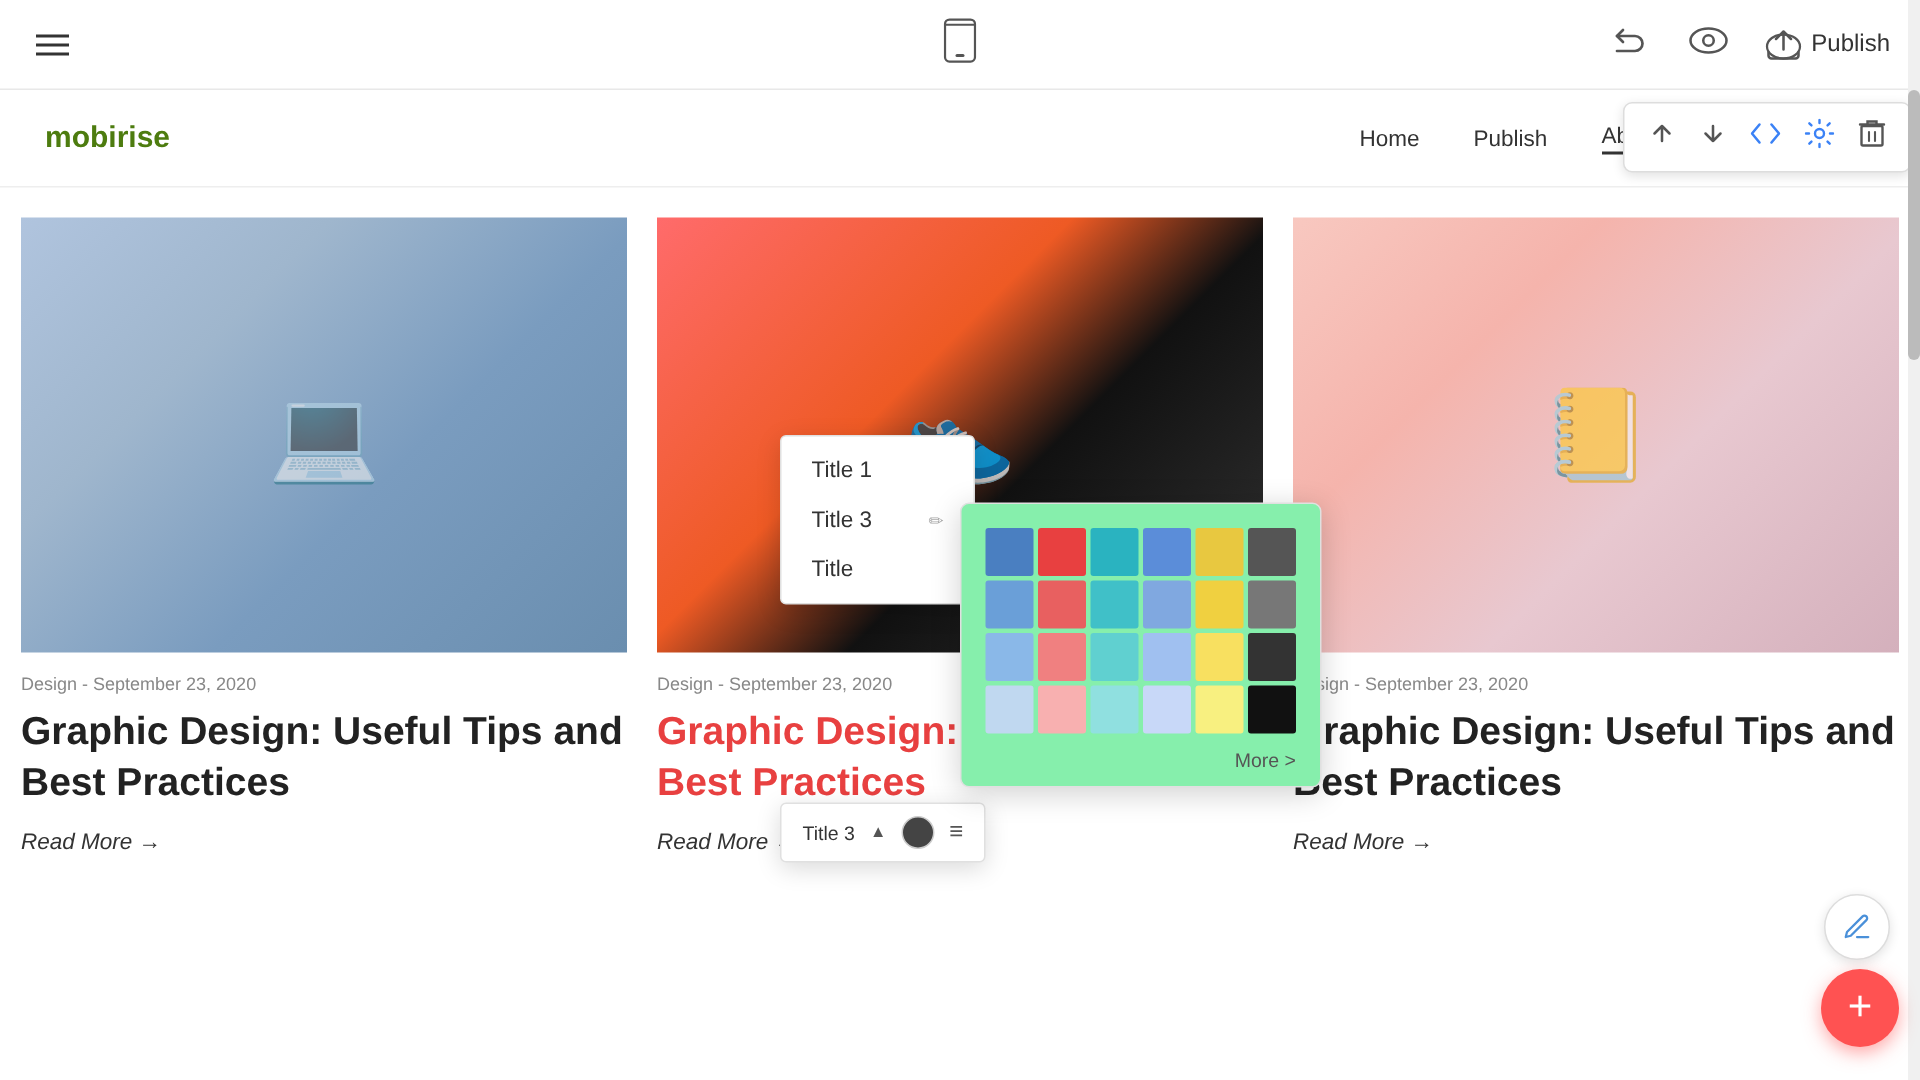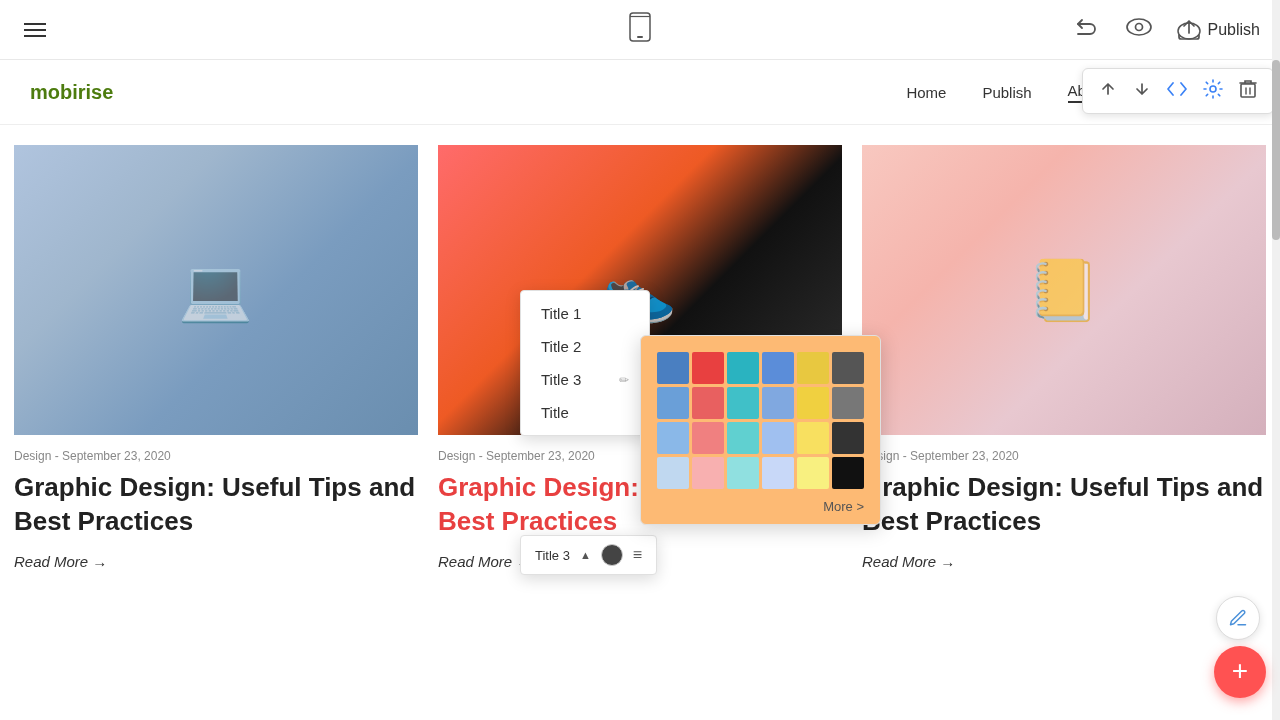--- a/index.html
+++ b/index.html
@@ -99,21 +99,21 @@
     .chevron-up { font-size: 11px; color: #555; }
     .color-circle {
       width: 22px; height: 22px; border-radius: 50%;
       background: #444; border: 1px solid #ccc;
     }
     .align-icon { font-size: 16px; color: #555; cursor: pointer; }
 
     
     .color-palette {
       position: absolute; top: 335px; left: 640px; z-index: 600;
-      background: #fdba74; border: 1px solid #e0e0e0; border-radius: 6px;
+      background: #86efac; border: 1px solid #e0e0e0; border-radius: 6px;
       box-shadow: 0 4px 20px rgba(0,0,0,0.18); padding: 16px 16px 10px;
     }
     .palette-grid { display: grid; grid-template-columns: repeat(6, 1fr); gap: 3px; margin-bottom: 10px; }
     .palette-cell { width: 32px; height: 32px; border-radius: 2px; cursor: pointer; }
     .more-link { text-align: right; font-size: 13px; color: #555; cursor: pointer; }
 
     
     .fab-edit {
       position: absolute; bottom: 80px; right: 20px; z-index: 400;
       width: 44px; height: 44px; border-radius: 50%;
@@ -277,23 +277,20 @@
       <div class="card-meta">Design - September 23, 2020</div>
       <div class="card-title">Graphic Design: Useful Tips and Best Practices</div>
       <button class="card-read-more">Read More →</button>
     </div>
   </div>
 </div>
 
 <div class="text-style-popup">
   <div class="text-style-item">
     <span>Title 1</span>
-  </div>
-  <div class="text-style-item">
-    <span>Title 2</span>
   </div>
   <div class="text-style-item">
     <span>Title 3</span>
     <span class="edit-icon">✏</span>
   </div>
   <div class="text-style-item">
     <span>Title</span>
   </div>
 </div>
 

